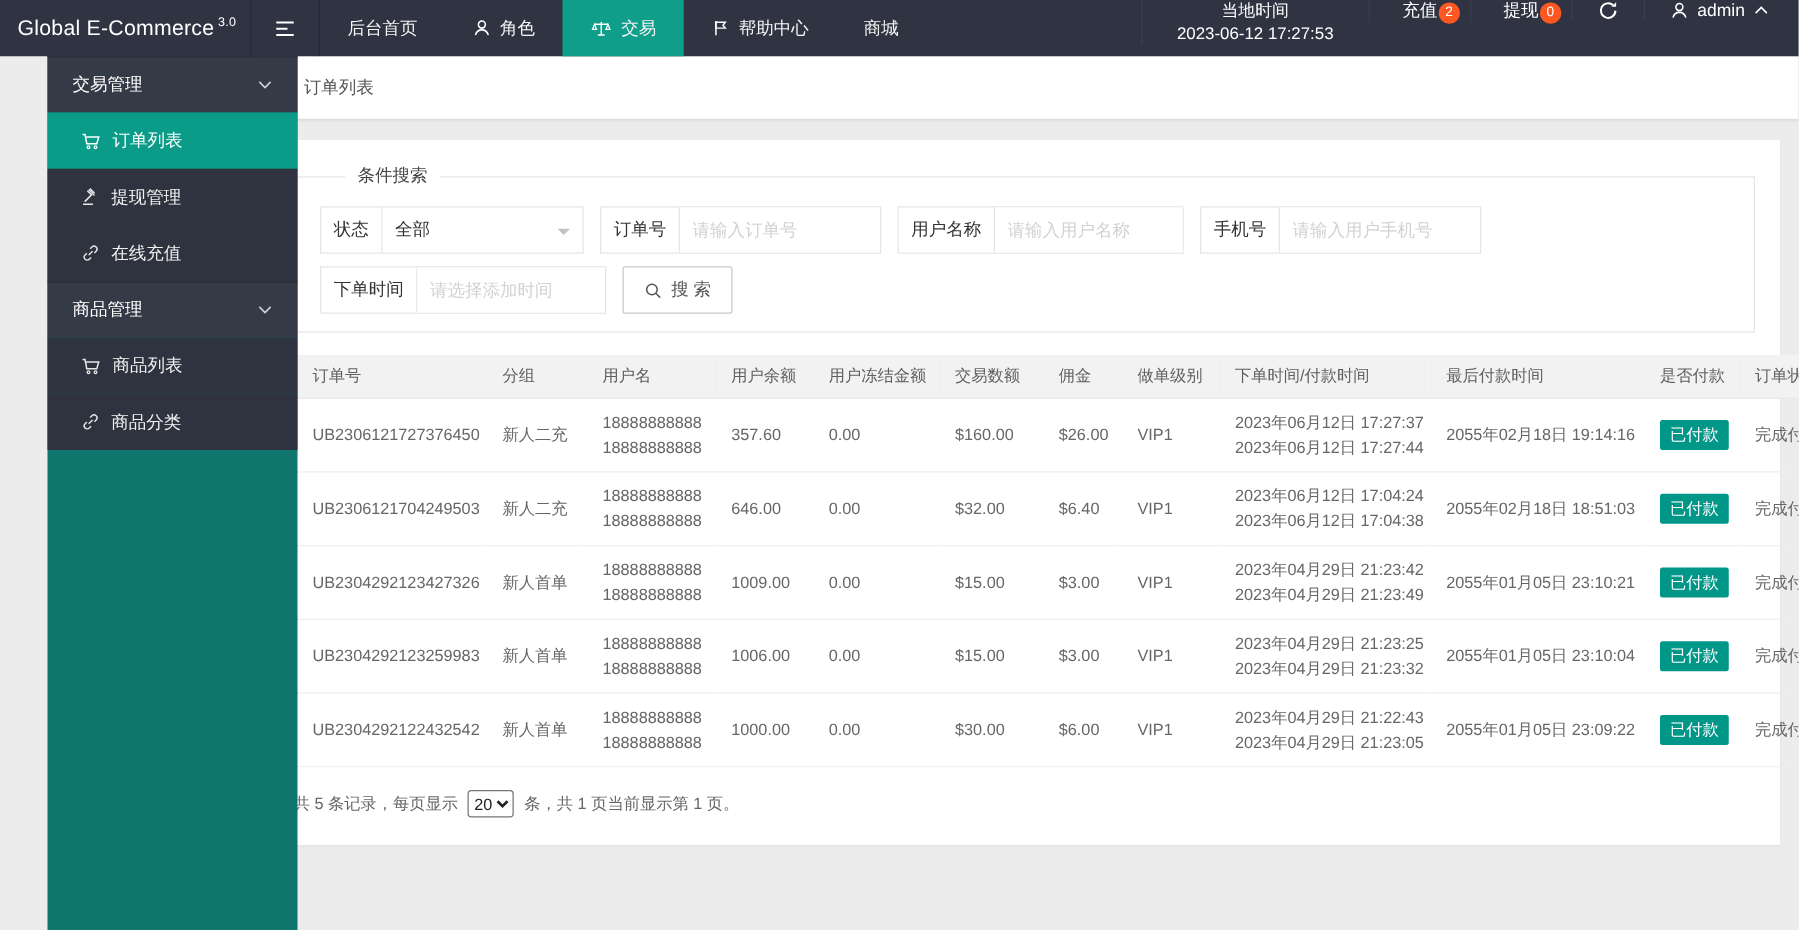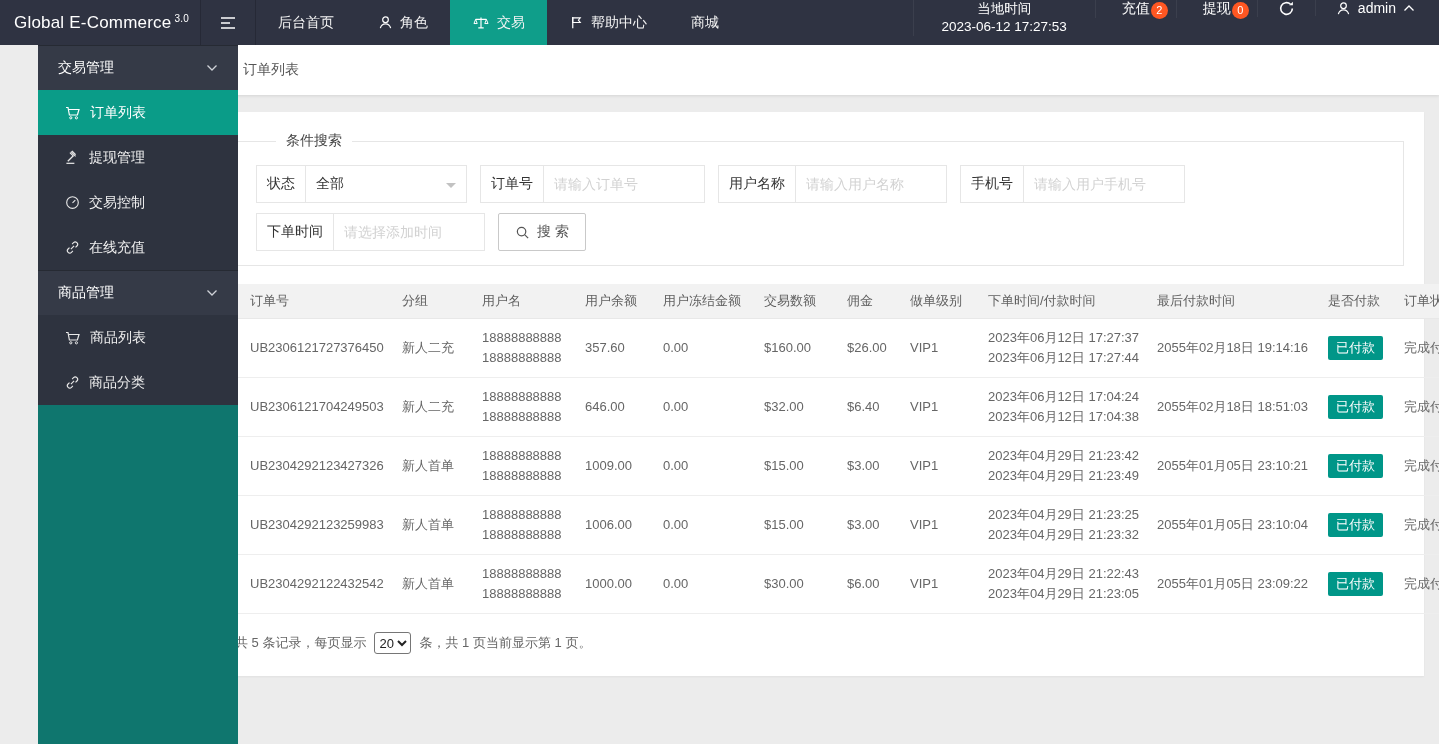--- a/index.html
+++ b/index.html
@@ -156,27 +156,20 @@
         </svg>
       <span>订单列表</span>
     </div>
     <div class="side-item">
       <svg width="15" height="15" viewBox="0 0 16 16">
           <path d="M5.2 2.8l4 4M7.4 0.9l4 4M6.3 1.8l5 5" stroke="#e8e8e8" stroke-width="1.2" fill="none"></path>
           <path d="M8.6 6.4L3 12" stroke="#e8e8e8" stroke-width="1.4" fill="none"></path>
           <path d="M1.5 14.2h8.5" stroke="#e8e8e8" stroke-width="1.3" fill="none"></path>
         </svg>
       <span>提现管理</span>
-    </div>
-    <div class="side-item">
-      <svg width="15" height="15" viewBox="0 0 16 16">
-          <circle cx="8" cy="8" r="6.2" fill="none" stroke="#e8e8e8" stroke-width="1.2"></circle>
-          <path d="M8 8.5L11 5.5" stroke="#e8e8e8" stroke-width="1.2" fill="none"></path>
-        </svg>
-      <span>交易控制</span>
     </div>
     <div class="side-item">
       <svg width="15" height="15" viewBox="0 0 16 16">
           <path d="M6.3 9.7l3.4-3.4" stroke="#e8e8e8" stroke-width="1.2"></path>
           <path d="M7.6 4.3l1.5-1.5a2.5 2.5 0 0 1 3.6 3.6l-1.5 1.5" fill="none" stroke="#e8e8e8" stroke-width="1.2"></path>
           <path d="M8.4 11.7L6.9 13.2a2.5 2.5 0 0 1-3.6-3.6l1.5-1.5" fill="none" stroke="#e8e8e8" stroke-width="1.2"></path>
         </svg>
       <span>在线充值</span>
     </div>
     <div class="side-group-title">

